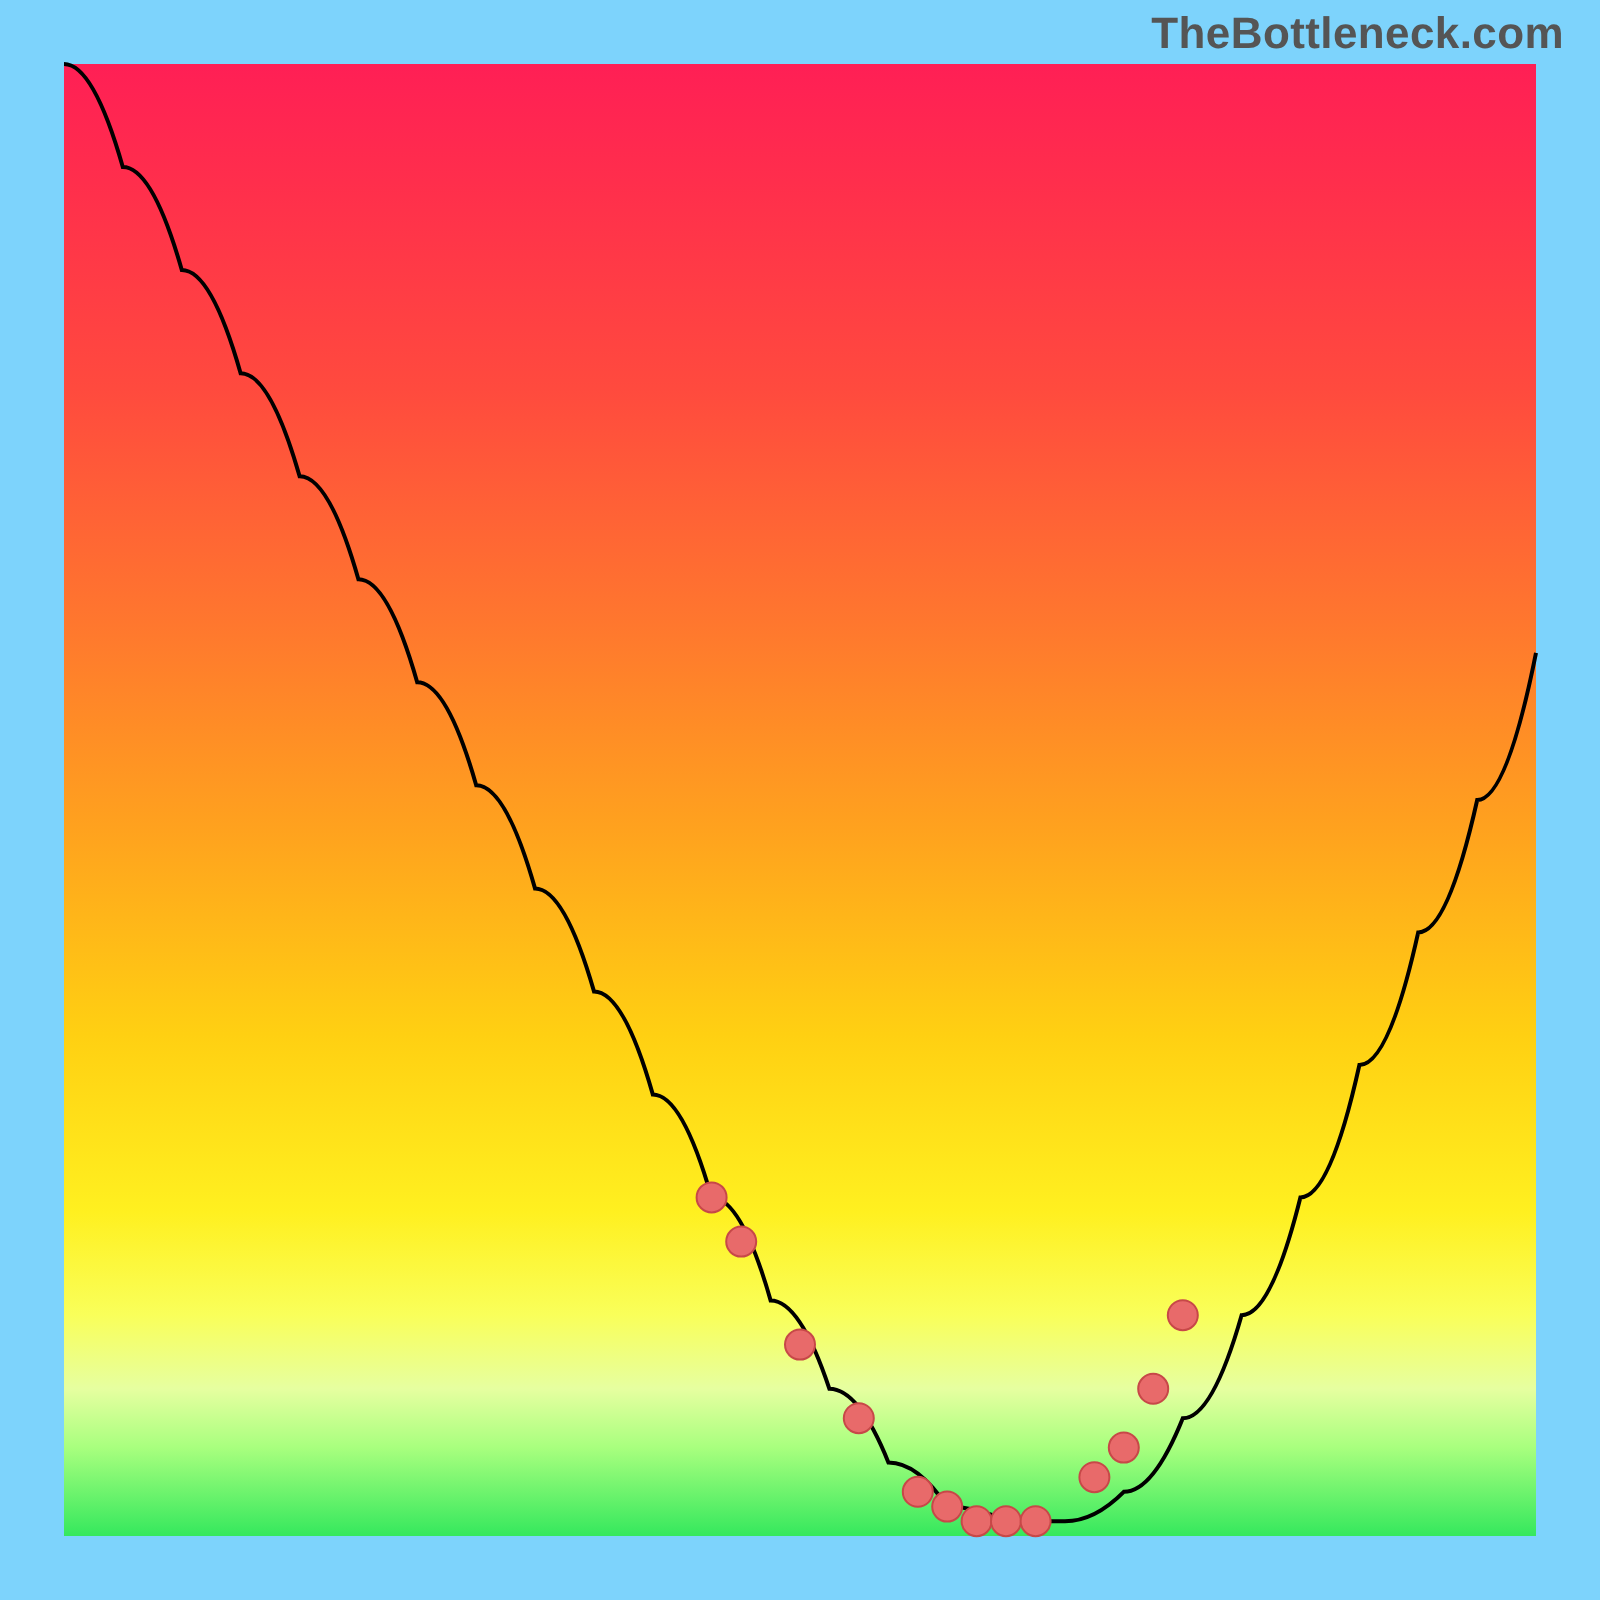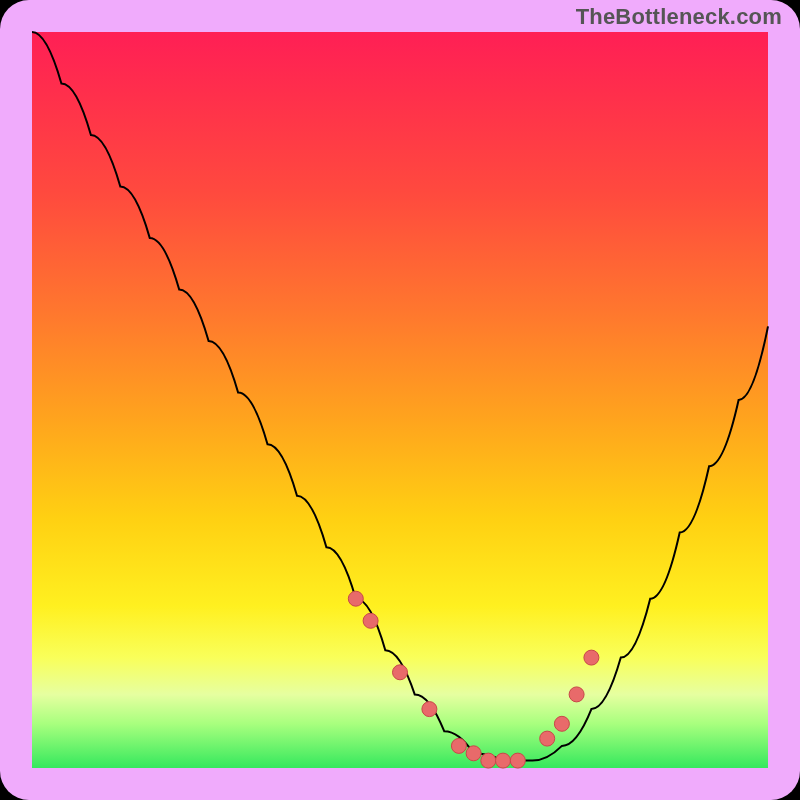--- a/index.html
+++ b/index.html
@@ -8,22 +8,21 @@
     width: 800px;
     height: 800px;
     background: #000;
     font-family: Arial, Helvetica, sans-serif;
     overflow: hidden;
   }
   .frame {
     position: absolute;
     left: 0; top: 0;
     width: 800px; height: 800px;
-    background: #f0abfc;
-    border-radius: 29px;
+    background: #7dd3fc;
   }
   .watermark {
     position: absolute;
     top: 4px;
     right: 18px;
     color: #555;
     font-size: 22px;
     font-weight: bold;
     letter-spacing: 0.2px;
     user-select: none;

